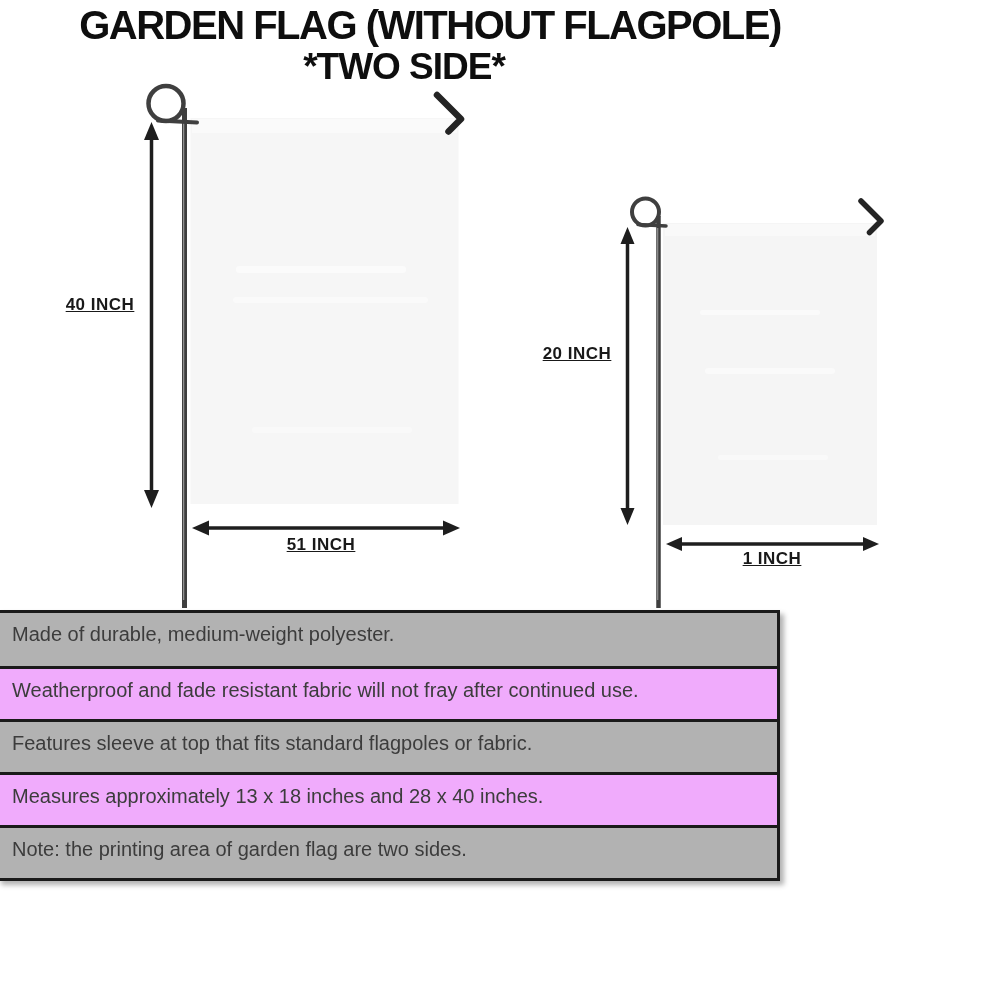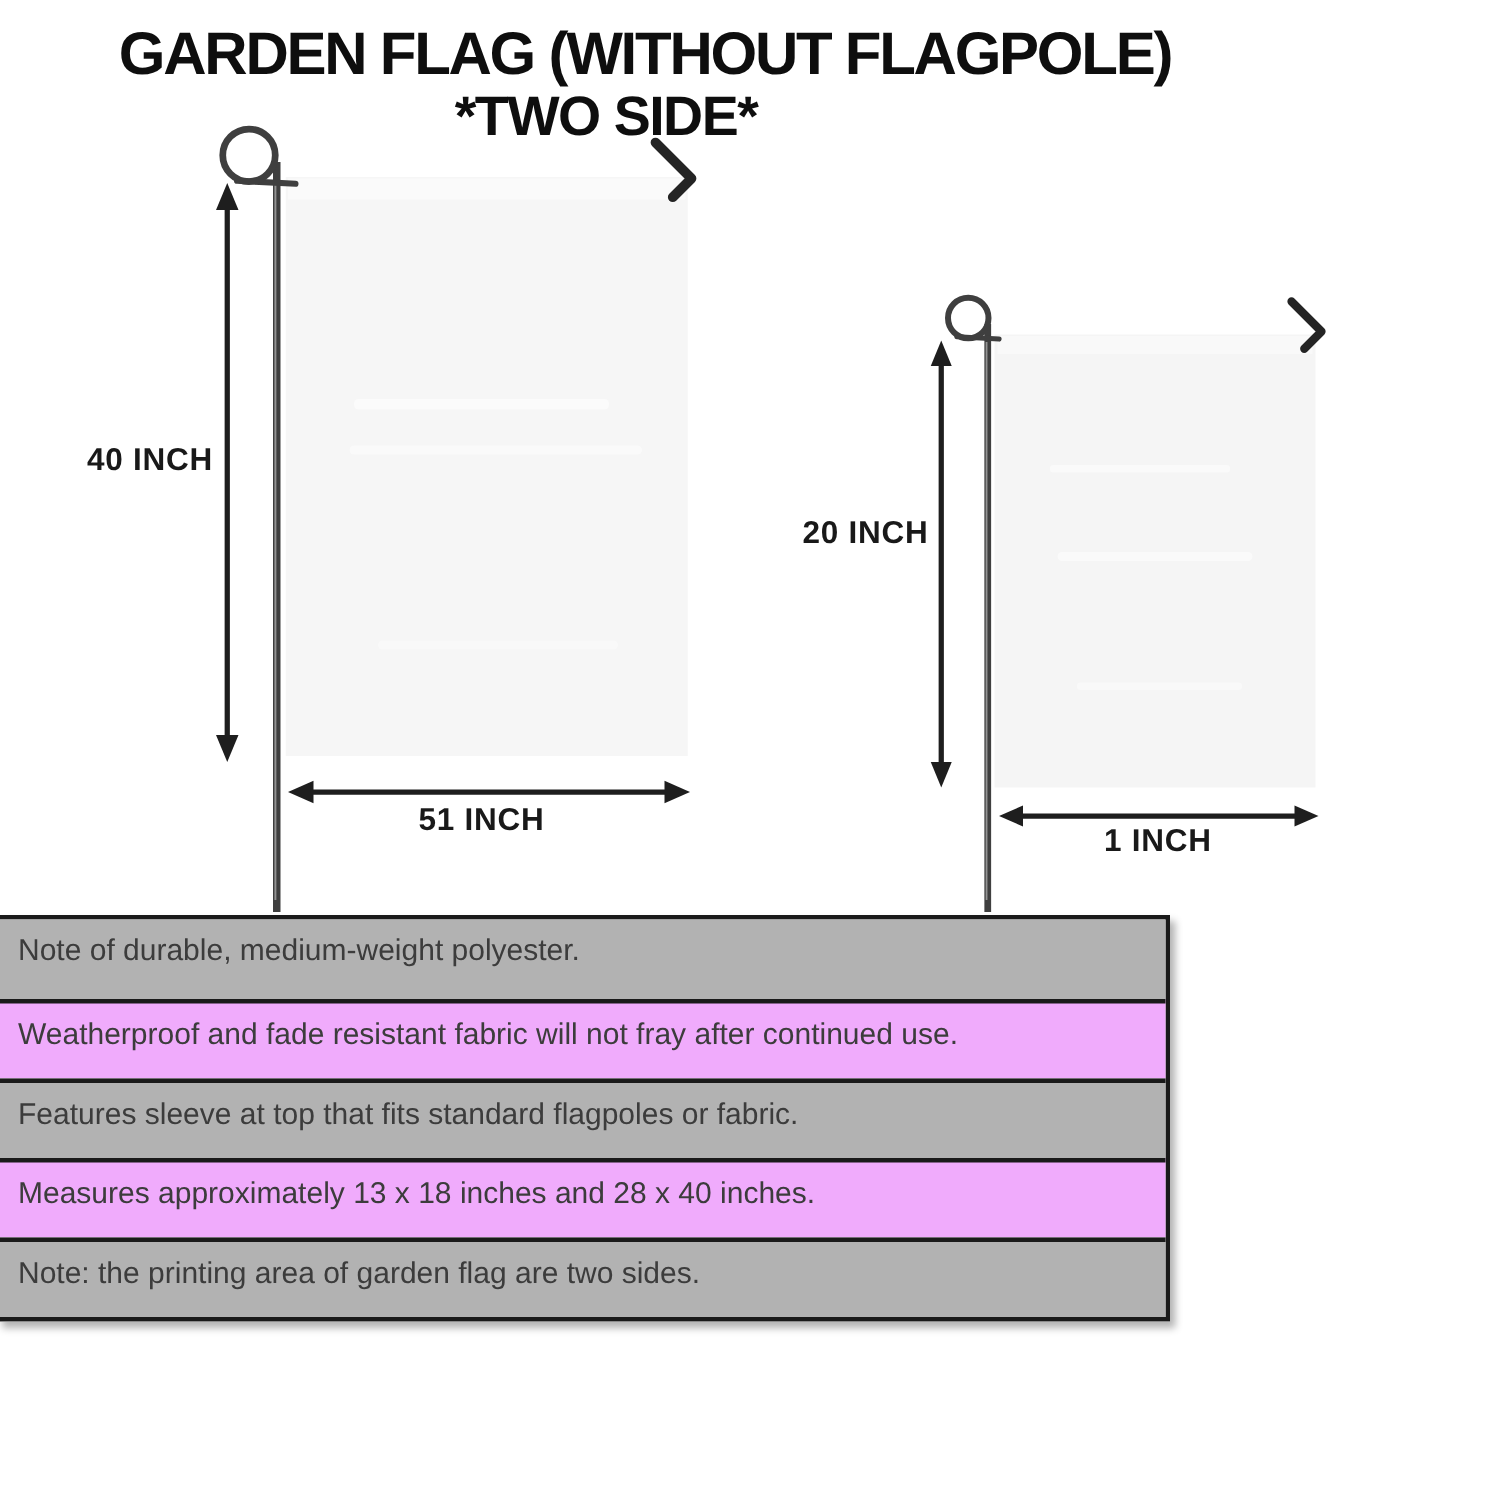--- a/index.html
+++ b/index.html
@@ -1,30 +1,30 @@
 <!DOCTYPE html>
 <html><head>
 <meta charset="utf-8">
 <style>
   html,body{margin:0;padding:0;background:#ffffff;}
   body{font-family:"Liberation Sans","DejaVu Sans",sans-serif;}
   .stage{position:relative;width:1000px;height:1000px;background:#ffffff;overflow:hidden;}
 
   
-  .title-block{position:absolute;left:0;top:14px;width:860px;text-align:center;color:#0e0e0e;}
+  .title-block{position:absolute;left:0;top:3px;width:860px;text-align:center;color:#0e0e0e;}
   .title-line1{font-size:40px;font-weight:bold;letter-spacing:-1.5px;line-height:44px;white-space:nowrap;}
   .title-line2{font-size:37px;font-weight:bold;letter-spacing:-1px;line-height:40px;white-space:nowrap;
                transform:translateX(-26px);}
 
   
   .diagram-svg{position:absolute;left:0;top:0;width:1000px;height:1000px;}
 
   
-  .dim-label{position:absolute;font-size:21px;font-weight:bold;color:#191919;letter-spacing:.5px;
-             text-align:center;white-space:nowrap;}
+  .dim-label{position:absolute;font-size:17px;font-weight:bold;color:#191919;letter-spacing:.5px;
+             text-align:center;white-space:nowrap;text-decoration:underline;}
   .dim-40{left:35px;top:295px;width:130px;}
   .dim-28{left:246px;top:535px;width:150px;}
   .dim-18{left:502px;top:344px;width:150px;}
   .dim-12{left:697px;top:549px;width:150px;}
 
   
   .features-table{position:absolute;left:-3px;top:610px;width:783px;box-sizing:border-box;
                   border:3px solid #1a1a1a;box-shadow:4px 4px 5px rgba(0,0,0,0.30);}
   .feature-row{box-sizing:border-box;height:53px;padding:8px 10px 0 12px;
                font-size:20px;line-height:26px;color:#3c3c3c;white-space:nowrap;overflow:visible;}
@@ -101,21 +101,21 @@
     </g>
   </svg>
 
   <div class="dim-label dim-40">40 INCH</div>
   <div class="dim-label dim-28">51 INCH</div>
   <div class="dim-label dim-18">20 INCH</div>
   <div class="dim-label dim-12">1 INCH</div>
 
   <div class="features-table">
     <div class="feature-row shaded">
-      <span>Note of durable, medium-weight polyester.</span>
+      <span>Made of durable, medium-weight polyester.</span>
     </div>
     <div class="feature-row plain">
       <span>Weatherproof and fade resistant fabric will not fray after continued use.</span>
     </div>
     <div class="feature-row shaded">
       <span>Features sleeve at top that fits standard flagpoles or fabric.</span>
     </div>
     <div class="feature-row plain">
       <span>Measures approximately 13 x 18 inches and 28 x 40 inches.</span>
     </div>

